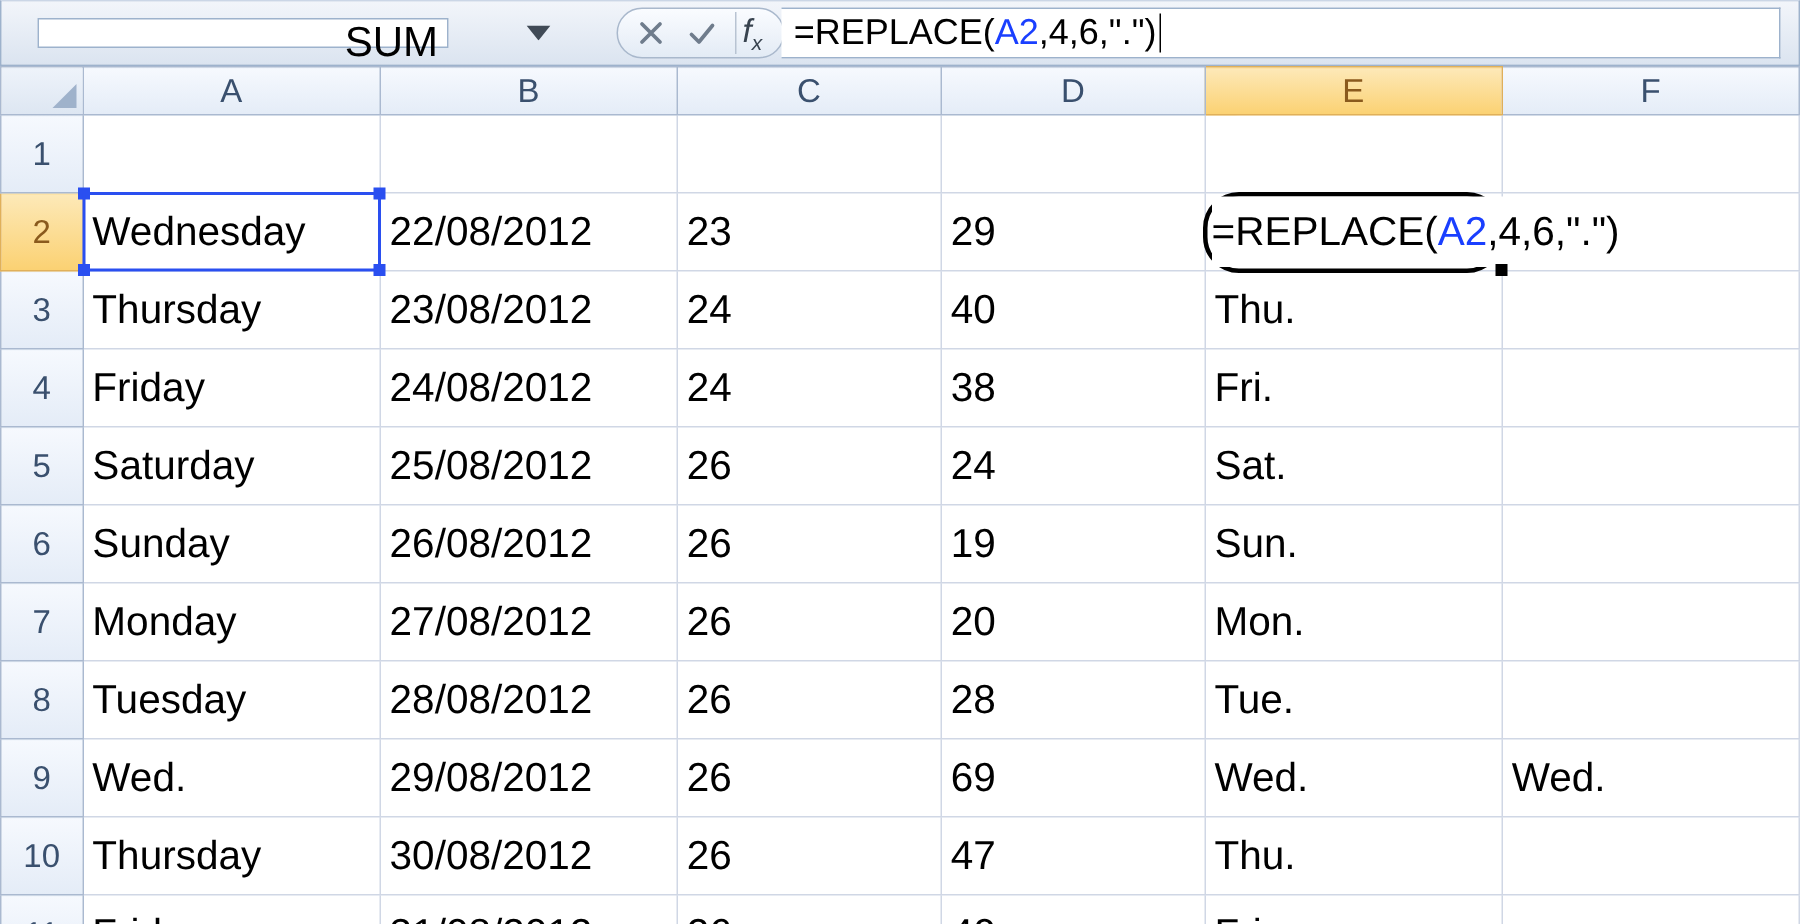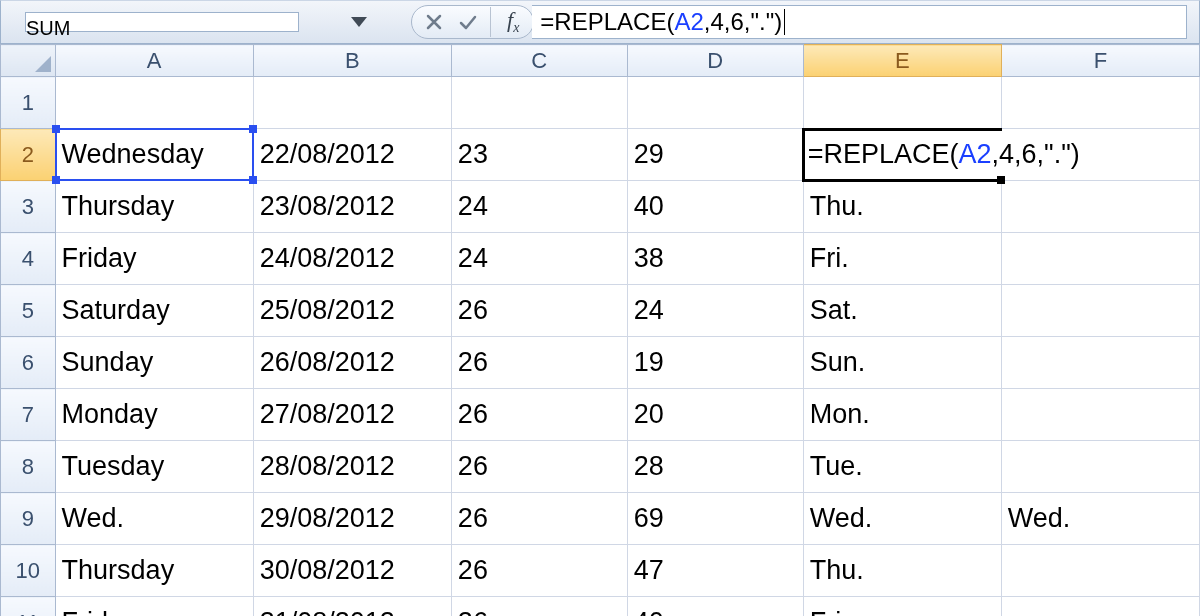--- a/index.html
+++ b/index.html
@@ -22,22 +22,22 @@
     background: linear-gradient(#f2f5fa, #dbe4f0);
     border: 1px solid #9db2cc;
     border-top: 1px solid #cbd6e6;
     padding: 0 12px 0 24px;
   }
   .name-box {
     width: 274px;
     height: 20px;
     background: #fff;
     border: 1px solid #9db2cc;
-    text-align: left;
-    font-size: 20px;
+    text-align: right;
+    font-size: 28px;
     line-height: 30px;
     padding-right: 6px;
     font-family: Arial, sans-serif;
   }
   .name-drop {
     width: 60px;
     height: 32px;
     display: flex;
     align-items: center;
     justify-content: center;
@@ -59,24 +59,24 @@
   .fx-pill .ico {
     width: 24px;
     height: 24px;
     display:flex;
     align-items:center;
     justify-content:center;
     color: #6f7c8c;
   }
   .fx-pill .fx-label {
     font-style: italic;
-    font-family: Liberation Serif, serif;
+    font-family: Liberation Sans, sans-serif;
     font-size: 22px;
     color: #38434f;
-    padding-left: 16px;
+    padding-left: 4px;
     border-left: 1px solid #b8c3d2;
   }
 
   .formula-input {
     flex: 1;
     height: 34px;
     background: #fff;
     border: 1px solid #9db2cc;
     border-left: none;
     margin-left: -2px;
@@ -151,21 +151,21 @@
     border-color: #e0b05a;
   }
 
   .col-A  { width: 196px; }
   .col-B  { width: 196px; }
   .col-C  { width: 174px; }
   .col-D  { width: 174px; }
   .col-E  { width: 196px; }
   .col-F  { width: 196px; }
 
-  td.left  { text-align: left; }
+  td.left  { text-align: left; border-radius: 23px; }
   td.right { }
 
   
   .range-ref {
     position: relative;
   }
   .range-ref::after {
     content: "";
     position: absolute;
     inset: -1px;

